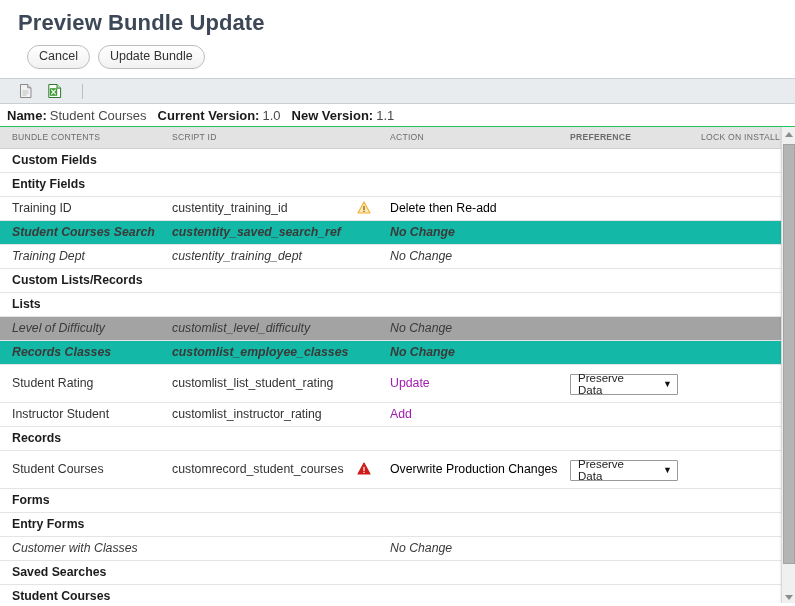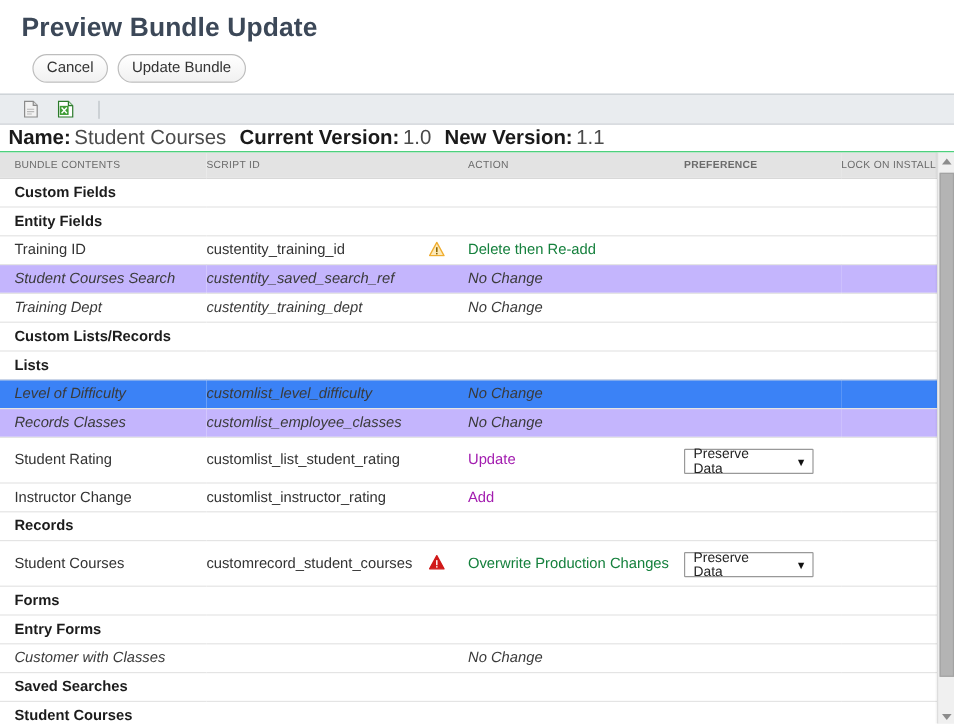--- a/index.html
+++ b/index.html
@@ -52,21 +52,21 @@
   .tb-sep {
     width: 1px; height: 15px; background: #b9bec4; margin-left: 6px;
   }
 
   
   .info-line {
     height: 22px;
     display: flex;
     align-items: center;
     padding-left: 7px;
-    font-size: 17px;
+    font-size: 13px;
     background: #ffffff;
     white-space: nowrap;
   }
   .info-line .lbl { font-weight: bold; color: #1a1a1a; }
   .info-line .val { color: #4a4a4a; margin-left: 3px; margin-right: 11px; }
 
   
   .table-wrap {
     position: relative;
     border-top: 1px solid #22c55e;
@@ -115,25 +115,25 @@
   td.cicon { text-align: left; padding-left: 12px; }
   td.caction { padding-left: 0px; }
   td.cpref { padding-left: 0px; }
 
   tr.group td {
     font-weight: bold;
     font-size: 12.3px;
     color: #1c1c1c;
     background: #ffffff;
   }
-  tr.alt td { background: #c4b5fd; }
-  tr.hl td { background: #3b82f6; }
+  tr.alt td { background: #14b8a6; font-weight: bold; }
+  tr.hl td { background: #a3a3a3; }
   tr.italic td { font-style: italic; color: #3a3a3a; }
 
-  .action-red { color: #15803d; }
+  .action-red { color: #000000; }
   .action-plain { color: #a21caf; }
   .action-italic { font-style: italic; color: #3a3a3a; }
 
   
   .warn { display: inline-block; width: 14px; height: 13px; vertical-align: -2px; }
 
   
   .pref-select {
     display: inline-flex;
     align-items: center;
@@ -304,21 +304,21 @@
             <td class="cscript">customlist_list_student_rating</td>
             <td class="cicon"></td>
             <td class="caction"><span class="action-plain">Update</span></td>
             <td class="cpref" style="height: 38px;"><div class="pref-select">
                 <span>Preserve Data</span>
                 <span class="caret">▼</span>
               </div></td>
             <td class="clock"></td>
           </tr>
           <tr class="">
-            <td class="cname">Instructor Change</td>
+            <td class="cname">Instructor Student</td>
             <td class="cscript">customlist_instructor_rating</td>
             <td class="cicon"></td>
             <td class="caction"><span class="action-plain">Add</span></td>
             <td class="cpref"></td>
             <td class="clock"></td>
           </tr>
           <tr class="group">
             <td class="cname" colspan="6">Records</td>
           </tr>
           <tr class="" style="height: 38px;">

